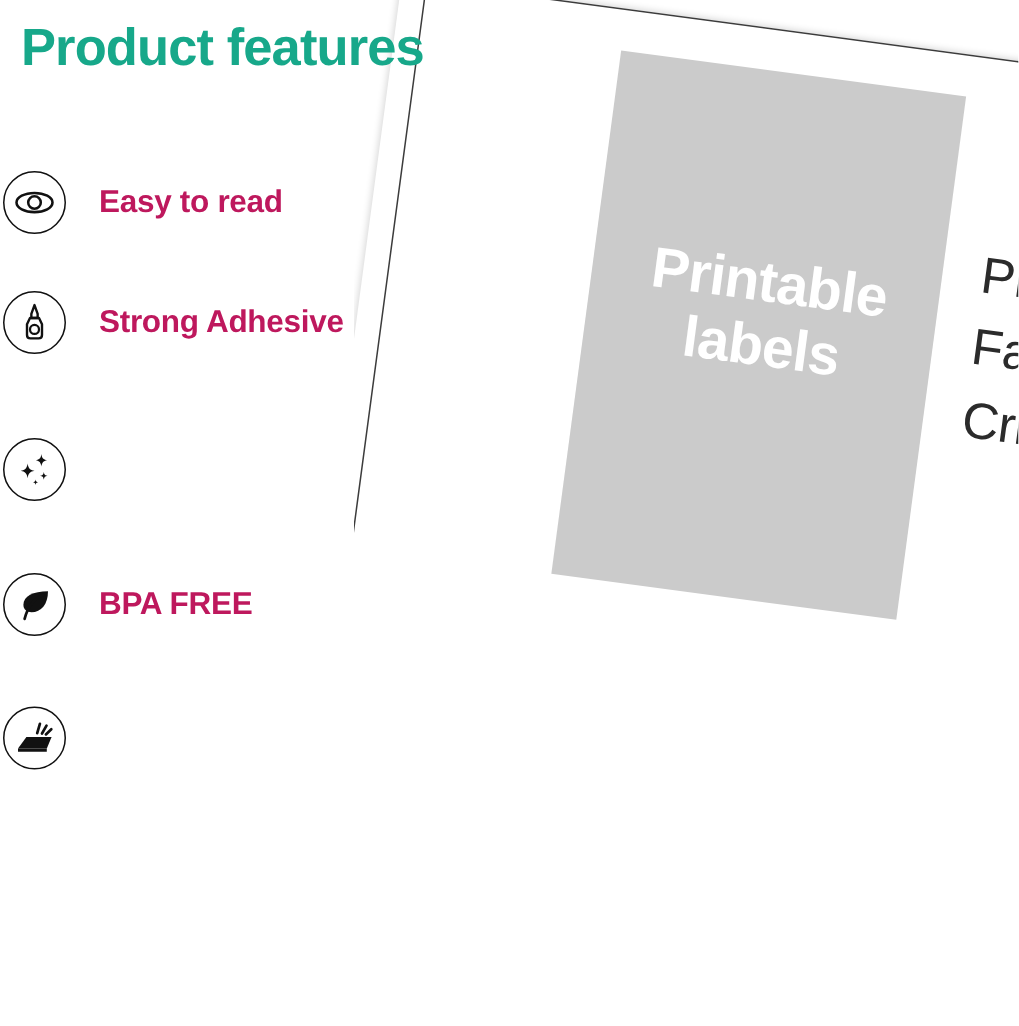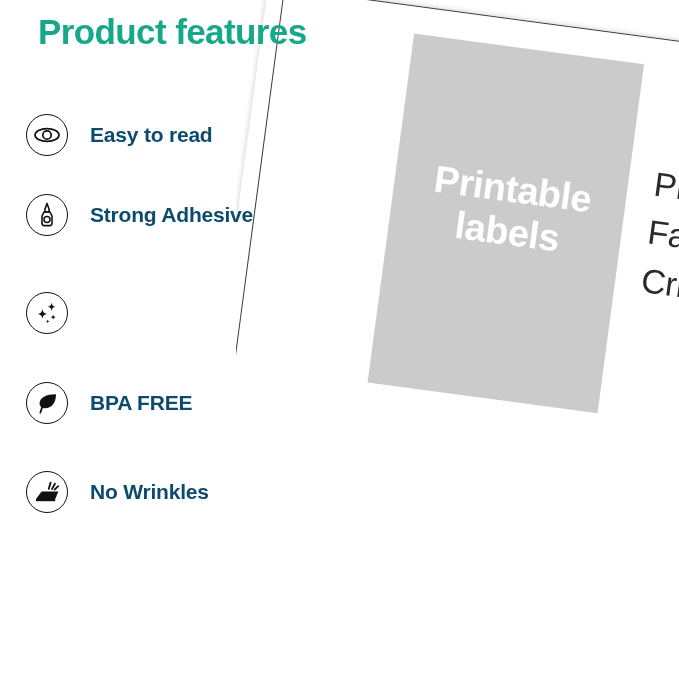--- a/index.html
+++ b/index.html
@@ -19,21 +19,20 @@
   }
 
   
   #features-panel {
     position: absolute;
     left: 0;
     top: 0;
     width: 340px;
     height: 684px;
     z-index: 40;
-    margin-left: 24px;
   }
 
   #page-title {
     position: absolute;
     left: 14px;
     top: 12px;
     font-size: 35px;
     font-weight: bold;
     letter-spacing: -0.6px;
     color: #17a88a;
@@ -59,21 +58,21 @@
     display: flex;
     align-items: center;
     justify-content: center;
   }
   .feature-icon svg { display: block; }
 
   .feature-label {
     margin-left: 22px;
     font-size: 21px;
     font-weight: bold;
-    color: #0c4a6e;
+    color: #be185d;
     white-space: nowrap;
     letter-spacing: -0.2px;
   }
 
   
   #sheet-scene {
     position: absolute;
     left: 0;
     top: 0;
     width: 679px;
@@ -232,17 +231,16 @@
     <div class="feature-row" style="top:470px;">
       <span class="feature-icon">
         <svg width="28" height="28" viewBox="0 0 28 28">
           <path d="M3.0 21.0 L8.6 13.4 L25.4 13.4 L22.2 21.0 Z" fill="#111"></path>
           <path d="M3.0 21.0 L22.2 21.0 L22.2 23.2 L3.0 23.2 Z" fill="#111"></path>
           <path d="M15.8 10.8 L17.6 4.6" fill="none" stroke="#111" stroke-width="1.8" stroke-linecap="round"></path>
           <path d="M19.0 11.0 L22.0 5.8" fill="none" stroke="#111" stroke-width="1.8" stroke-linecap="round"></path>
           <path d="M21.6 11.6 L25.2 8.2" fill="none" stroke="#111" stroke-width="1.8" stroke-linecap="round"></path>
         </svg>
       </span>
-      <span class="feature-label">No Wrinkles</span>
     </div>
 
   </div>
 </div>
 
 </body></html>

